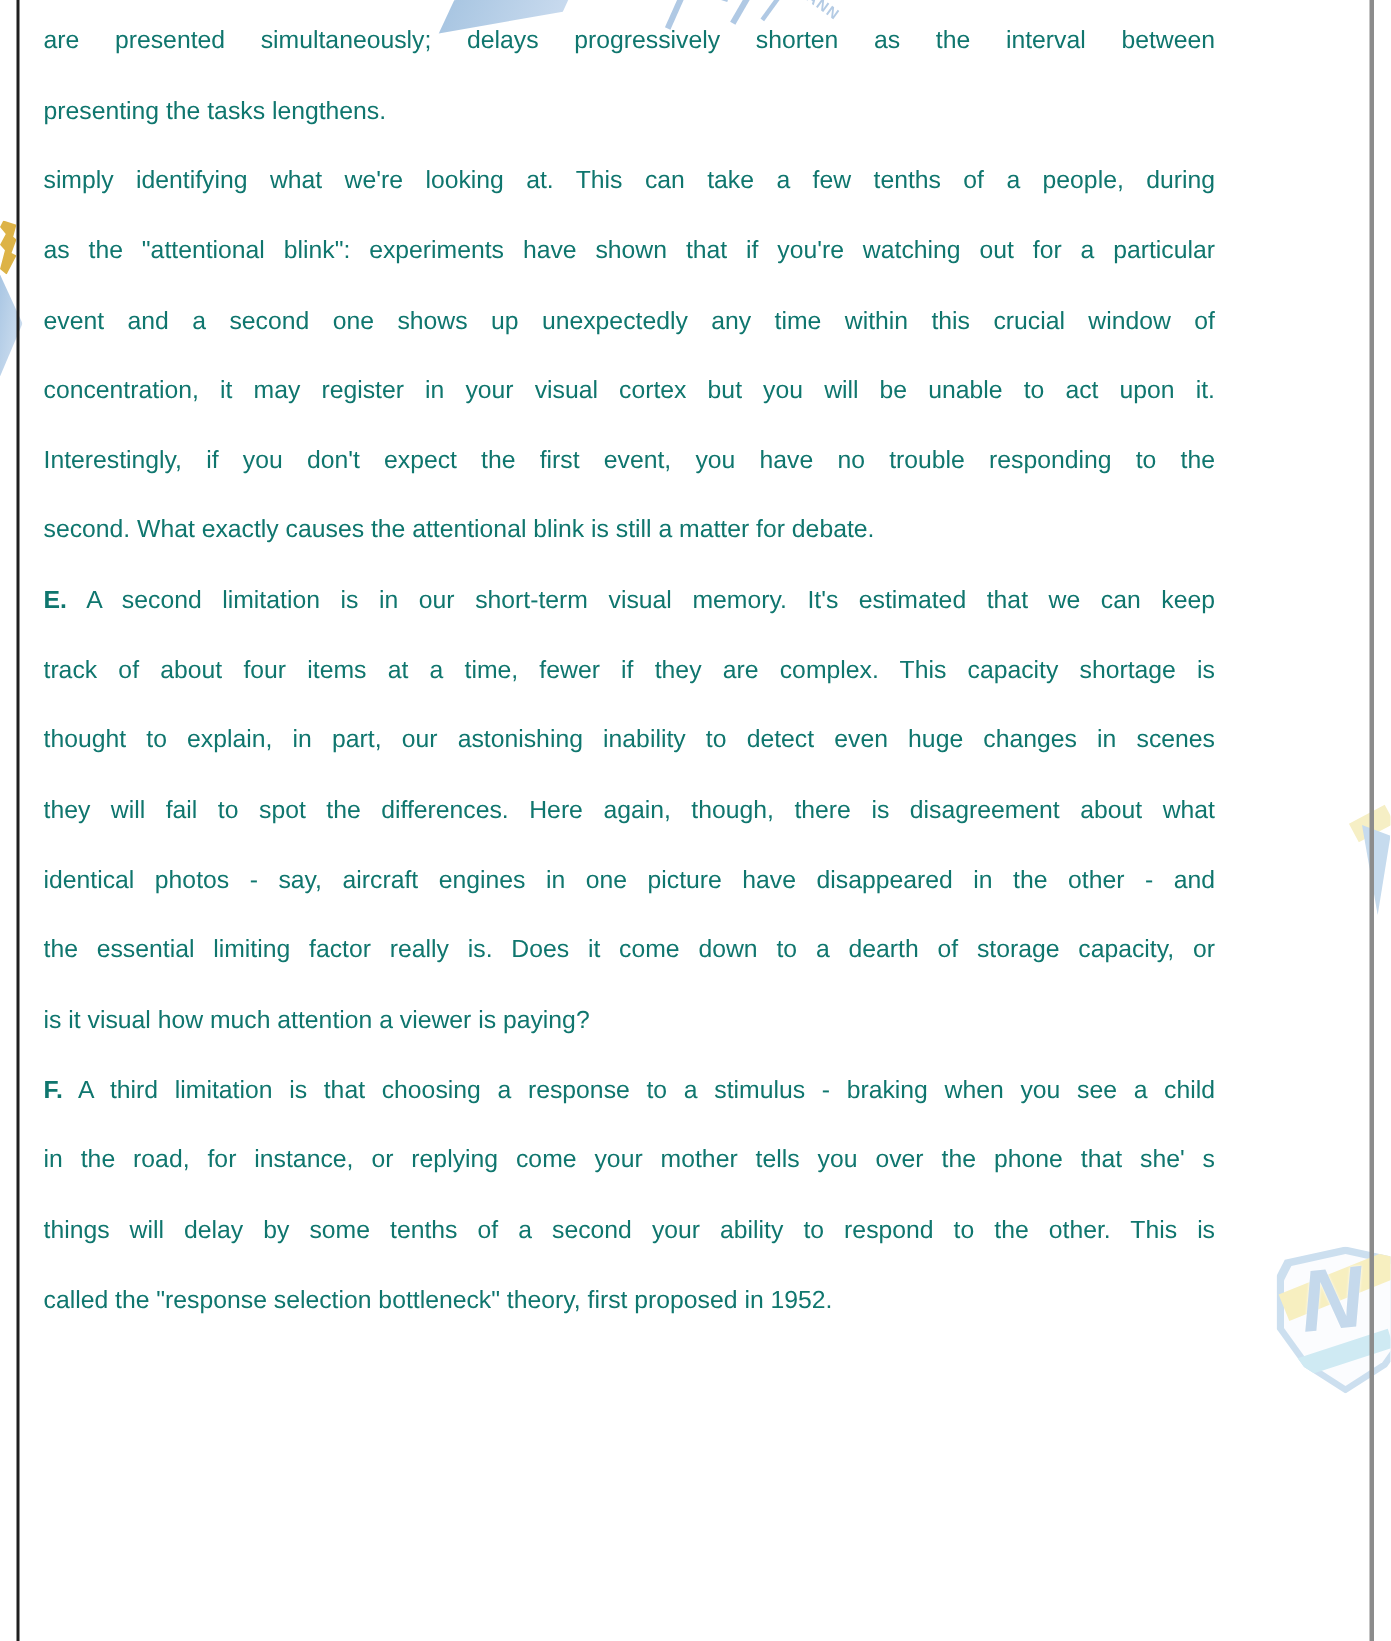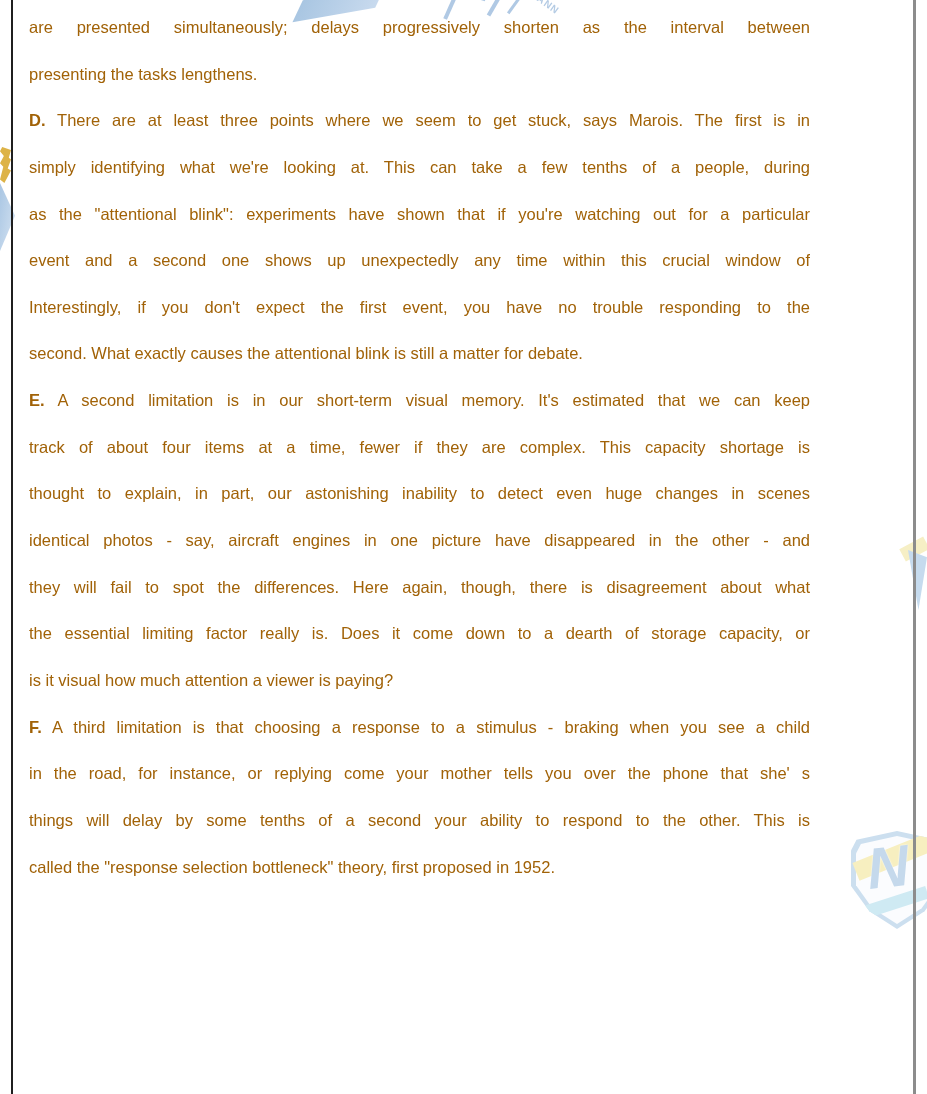--- a/index.html
+++ b/index.html
@@ -17,21 +17,21 @@
     background: #1f1f1f; z-index: 5;
   }
   .border-right {
     position: absolute; left: 913px; top: 0; width: 3px; height: 1094px;
     background: #8c8c8c; z-index: 5;
   }
 
   
   .text-col {
     position: absolute; left: 29px; top: 4px; width: 781px; z-index: 3;
-    color: #a16207; font-size: 16.5px;
+    color: #0f766e; font-size: 16.5px;
   }
   .line {
     height: 46.65px; line-height: 46.65px;
     white-space: normal; overflow: hidden;
   }
   .just { text-align: justify; text-align-last: justify; }
   .left { text-align: center; text-align-last: left; }
   .plabel { font-weight: bold; }
 
   
@@ -136,32 +136,32 @@
   </div>
 
   <div class="border-left"></div>
   <div class="border-right"></div>
 
   <div class="text-col">
 
     <div class="line just">are presented simultaneously; delays progressively shorten as the interval between</div>
     <div class="line left">presenting the tasks lengthens.</div>
 
-    <div class="line just"><b class="plabel">D.</b> <span>There are at least three points where we seem to get stuck, says Marois. The first is in</span></div>
     <div class="line just">simply identifying what we're looking at. This can take a few tenths of a people, during</div>
     <div class="line just">as the "attentional blink": experiments have shown that if you're watching out for a particular</div>
     <div class="line just">event and a second one shows up unexpectedly any time within this crucial window of</div>
+    <div class="line just">concentration, it may register in your visual cortex but you will be unable to act upon it.</div>
     <div class="line just">Interestingly, if you don't expect the first event, you have no trouble responding to the</div>
     <div class="line left">second. What exactly causes the attentional blink is still a matter for debate.</div>
 
     <div class="line just"><b class="plabel">E.</b> <span>A second limitation is in our short-term visual memory. It's estimated that we can keep</span></div>
     <div class="line just">track of about four items at a time, fewer if they are complex. This capacity shortage is</div>
     <div class="line just">thought to explain, in part, our astonishing inability to detect even huge changes in scenes</div>
+    <div class="line just">they will fail to spot the differences. Here again, though, there is disagreement about what</div>
     <div class="line just">identical photos - say, aircraft engines in one picture have disappeared in the other - and</div>
-    <div class="line just">they will fail to spot the differences. Here again, though, there is disagreement about what</div>
     <div class="line just">the essential limiting factor really is. Does it come down to a dearth of storage capacity, or</div>
     <div class="line left">is it visual how much attention a viewer is paying?</div>
 
     <div class="line just"><b class="plabel">F.</b> <span>A third limitation is that choosing a response to a stimulus - braking when you see a child</span></div>
     <div class="line just">in the road, for instance, or replying come your mother tells you over the phone that she' s</div>
     <div class="line just">things will delay by some tenths of a second your ability to respond to the other. This is</div>
     <div class="line left">called the "response selection bottleneck" theory, first proposed in 1952.</div>
 
   </div>
 </div>

